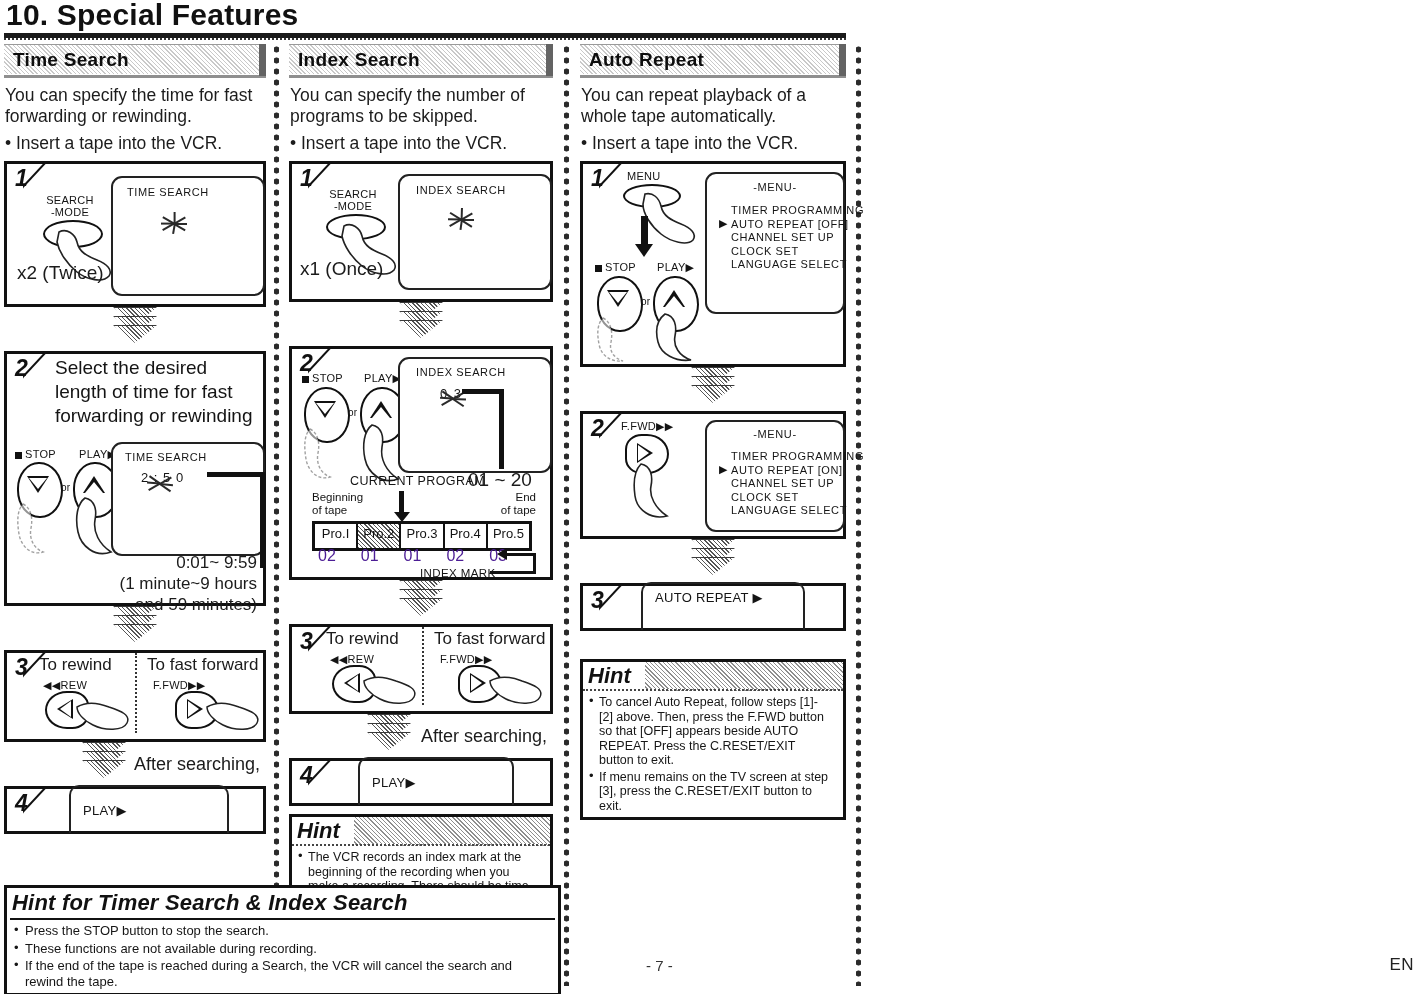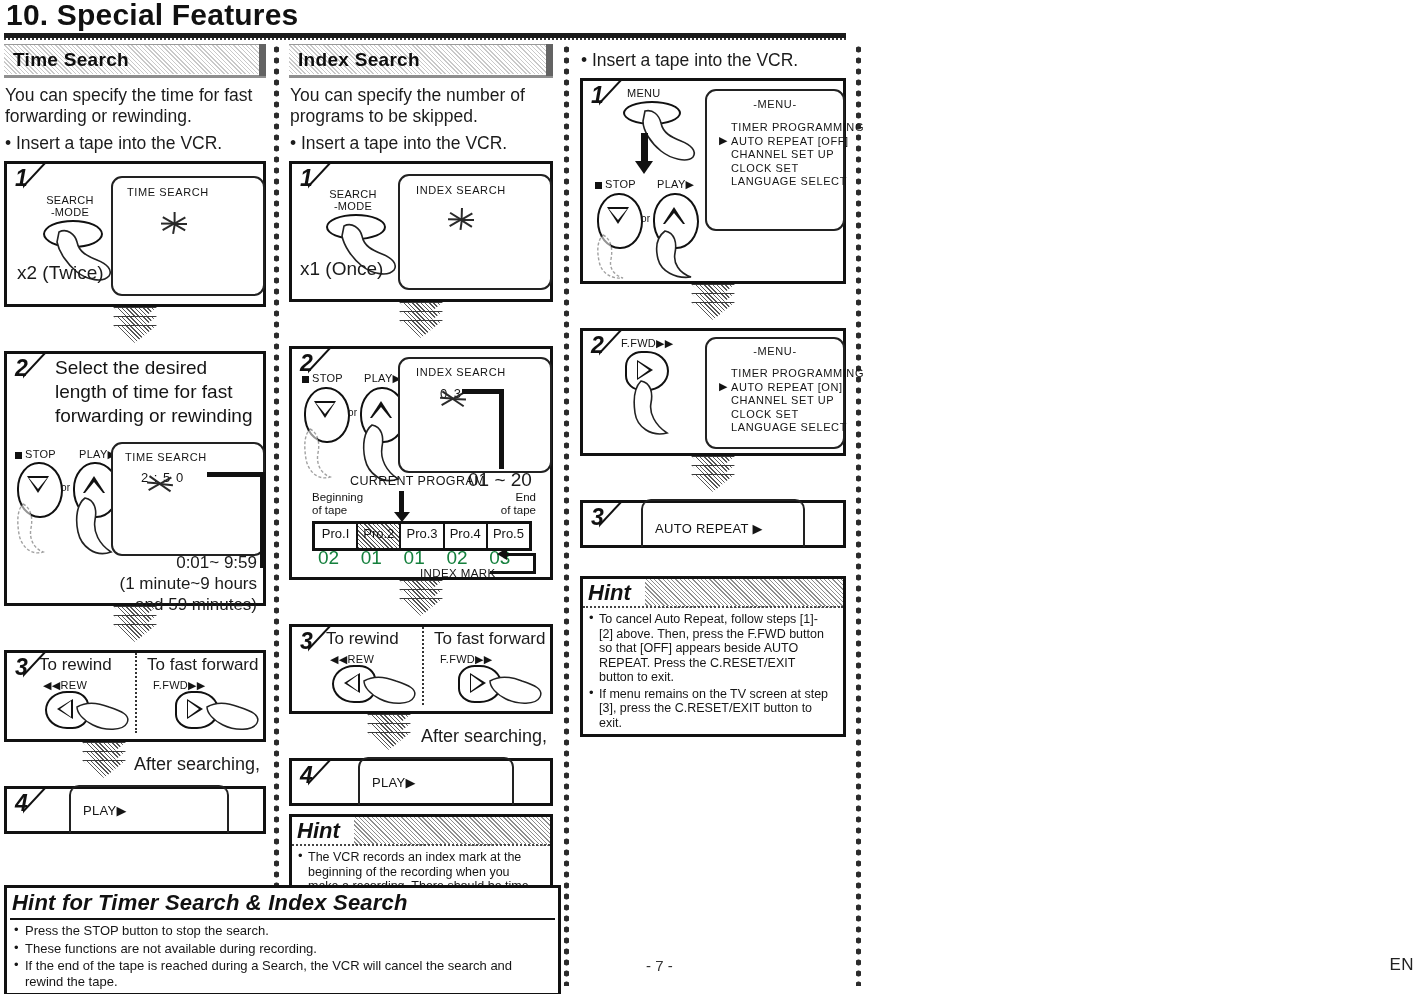--- a/index.html
+++ b/index.html
@@ -175,21 +175,21 @@
   #hint-timer-index li:before{content:"\2022";position:absolute;left:-11px;}
   .prog-bar{position:absolute;display:flex;border:3px solid #111;background:#fff;}
   .prog-bar .cell{
     flex:1;border-right:2px solid #111;text-align:center;
     font-size:13px;line-height:20px;color:#131313;
   }
   .prog-bar .cell:last-child{border-right:none;}
   .prog-bar .cell.hl{
     background:repeating-linear-gradient(45deg,#555 0 1px,#fff 1px 3px);
   }
-  .prog-num{position:absolute;font-size:19px;color:#15803d;}
+  .prog-num{position:absolute;font-size:16px;color:#4c1d95;}
   .lbl-small{position:absolute;font-size:11.5px;line-height:13px;color:#141414;}
   .blk{position:absolute;background:#111;}
 
   
   .freeform{position:absolute;font-size:17px;color:#1b1b1b;white-space:nowrap;}
   .caption-r{position:absolute;text-align:right;font-size:17px;line-height:21px;color:#1b1b1b;}
 
   #page-num{
     position:absolute;left:646px;top:957px;font-size:15px;color:#333;
   }
@@ -540,21 +540,26 @@
         <span class="t">Hint</span>
       </div>
       <ul id="index-hint-list">
           <li>The VCR records an index mark at the beginning of the recording when you make a recording. There should be time gap between index marks for the Index Search.</li>
         </ul>
     </div>
   </div>
 
   <div class="col" id="col-auto">
 
-
+    <div class="sec-head">
+      <span class="txt">Auto Repeat</span>
+      <span class="cap"></span>
+    </div>
+
+    <p class="lede">You can repeat playback of a whole tape automatically.</p>
     <p class="bullet-lede">• Insert a tape into the VCR.</p>
 
     <div class="step" style="height:200px;">
       <div class="num">1</div>
       <div class="slash"></div>
 
       <div class="btn-label" style="left:44px;top:6px;">MENU</div>
       <div class="btn-oval" style="left:40px;top:20px;width:54px;height:20px;"></div>
       <div class="hand" style="left:56px;top:26px;">
         <svg width="72" height="56" viewBox="0 0 72 56">
@@ -638,21 +643,21 @@
     <div class="downarrow">
       <div class="chev c1"></div>
         <div class="chev c2"></div>
         <div class="chev c3"></div>
     </div>
 
     <div class="step" style="height:42px;">
       <div class="num">3</div>
       <div class="slash"></div>
       <div style="position:absolute;left:58px;top:-4px;width:160px;height:46px;border:2px solid #222;border-bottom:none;border-radius:10px 10px 0 0;"></div>
-      <div class="btn-label" style="left:72px;top:18px;font-size:13px;">AUTO REPEAT ▶</div>
+      <div class="btn-label" style="left:72px;top:4px;font-size:13px;">AUTO REPEAT ▶</div>
     </div>
 
     <div class="hint" style="margin-top:28px;">
       <div class="hint-head">
         <span class="t">Hint</span>
       </div>
       <ul id="auto-hint-list">
           <li>To cancel Auto Repeat, follow steps [1]-[2] above.  Then, press the F.FWD button so that [OFF] appears beside AUTO REPEAT. Press the C.RESET/EXIT button to exit.</li>
           <li>If menu remains on the TV screen at step [3], press the C.RESET/EXIT button to exit.</li>
         </ul>

